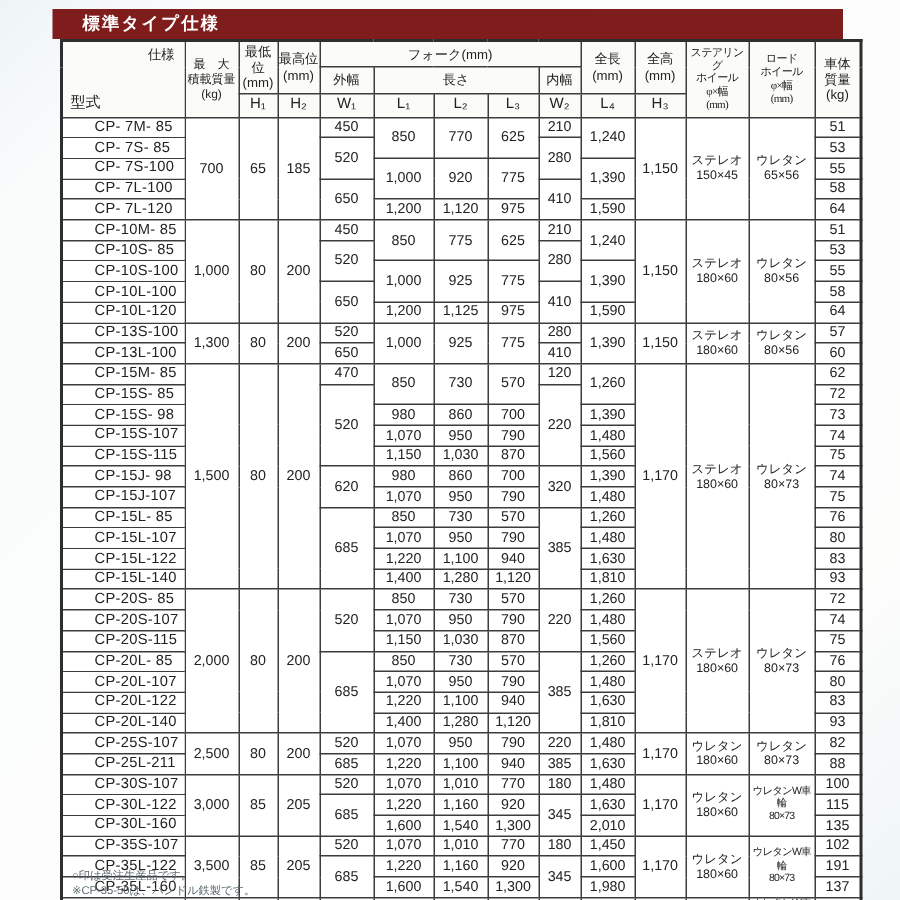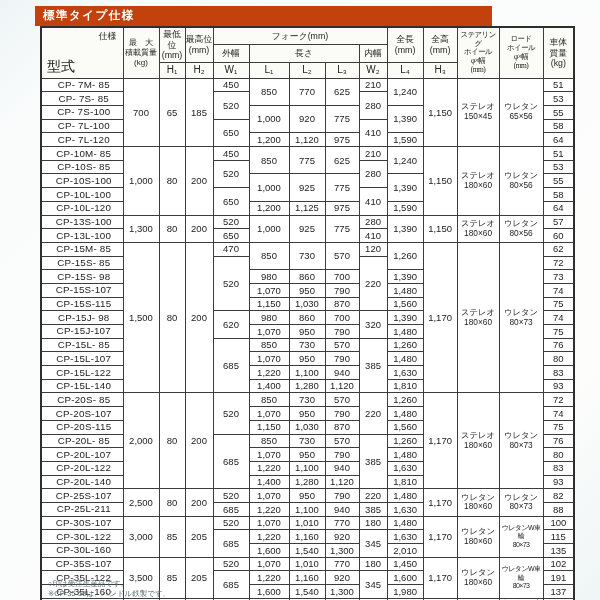--- a/index.html
+++ b/index.html
@@ -3,23 +3,23 @@
 <meta charset="utf-8">
 <style>
   html,body{margin:0;padding:0;}
   body{
     width:600px;height:600px;overflow:hidden;
     background:linear-gradient(135deg,#eef4f6 0%,#fafcfc 12%,#fdfdfc 80%,#eff5f6 100%);
     font-family:"Liberation Sans","DejaVu Sans",sans-serif;
     color:#222;
   }
   .titlebar{
-    position:absolute;left:35px;top:6px;width:457px;box-sizing:border-box;
-    background:#c2410c;color:#fff;font-size:11.5px;font-weight:bold;
-    padding:2px 0 3px 8px;letter-spacing:1.5px;
+    position:absolute;left:35px;top:6px;width:527px;box-sizing:border-box;
+    background:#7f1d1d;color:#fff;font-size:11.5px;font-weight:bold;
+    padding:2px 0 3px 20px;letter-spacing:1.5px;
   }
   table.spec{
     position:absolute;left:40px;top:26px;width:533px;
     border-collapse:collapse;table-layout:fixed;
     border:2px solid #2e2e2e;
     background:#fff;
   }
   .spec th,.spec td{
     border:1px solid #3c3c3c;
     text-align:center;vertical-align:middle;
@@ -27,36 +27,36 @@
   }
   .spec thead th{
     font-weight:normal;font-size:8.8px;line-height:1.2;
     white-space:pre-line;background:#fbfbf7;padding:1px 0;
   }
   .spec thead th.sm{font-size:8px;}
   .spec thead th.vsm{font-size:7.4px;letter-spacing:-0.5px;font-family:Liberation Serif, serif;}
   .spec thead th.sym{font-size:10px;height:13px;}
   .spec tbody td{font-size:9.5px;height:12.7px;line-height:1;}
   .spec tbody td.model{
-    text-align:center;padding-left:3px;font-size:9.8px;position:relative;
+    text-align:left;padding-left:21px;font-size:9.8px;position:relative;
     letter-spacing:0.2px;
   }
   .spec tbody td.ml{white-space:pre-line;font-size:8.3px;line-height:1.2;}
   .spec tbody td.mls{font-size:7px;letter-spacing:-0.6px;}
   .spec tbody tr.gs td{border-top:1.6px solid #2e2e2e;}
   .spec tbody td.ord::before{
     content:"○";position:absolute;left:-12px;top:2px;
     color:#b3bfc2;font-size:8px;
   }
   th.diag{position:relative;
     background:linear-gradient(to bottom right,#fbfbf7 calc(50% - 0.8px),#3c3c3c calc(50% - 0.2px),#3c3c3c calc(50% + 0.6px),#fbfbf7 calc(50% + 1.2px));
     text-align:center;
   }
   th.diag .dtop{position:absolute;top:3px;right:6px;font-size:9px;}
-  th.diag .dbot{position:absolute;bottom:3px;left:5px;font-size:14px;}
+  th.diag .dbot{position:absolute;bottom:3px;left:5px;font-size:10px;}
   .notes{
     position:absolute;left:48px;top:579px;
     font-size:7.5px;color:#5a6a6e;line-height:1.35;
   }
 </style>
 </head>
 <body>
 
 <div class="titlebar">標準タイプ仕様</div>
 

